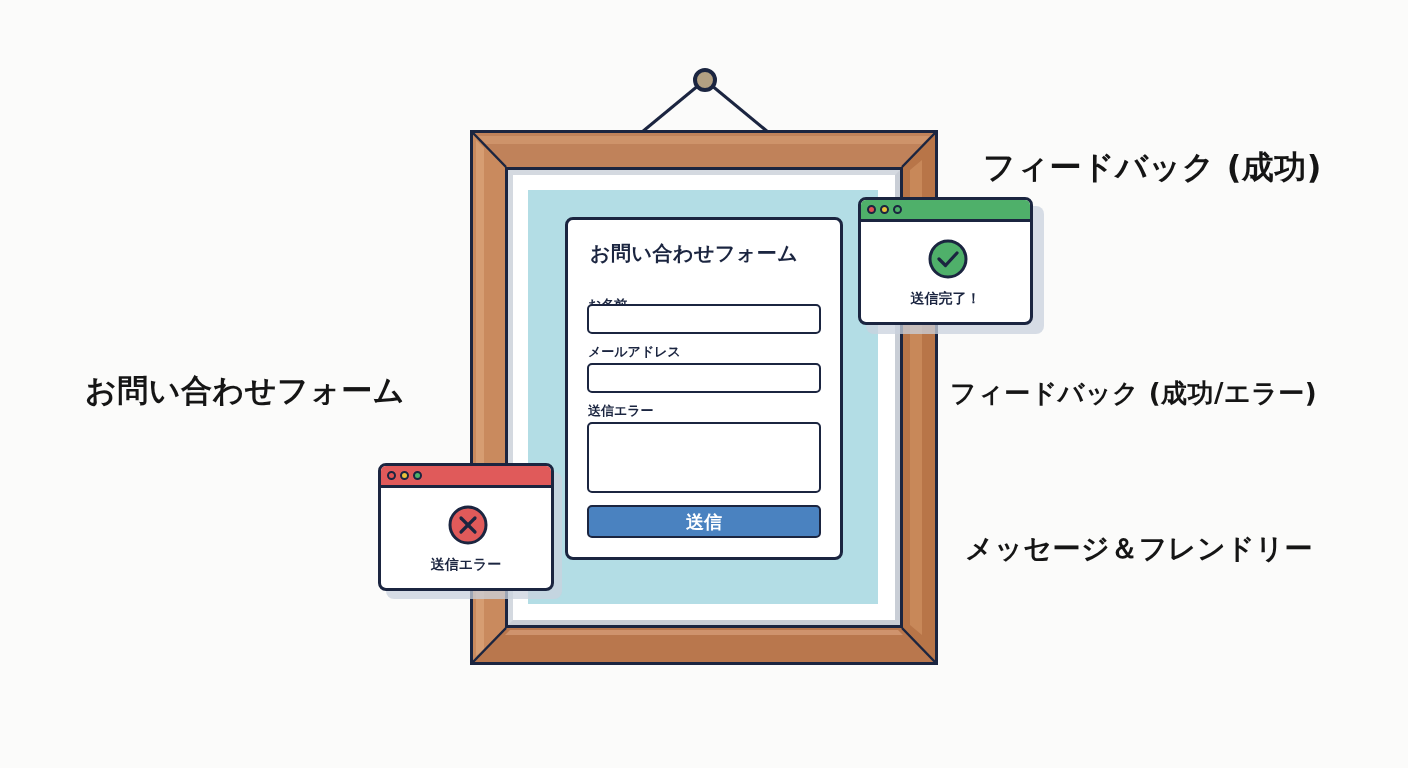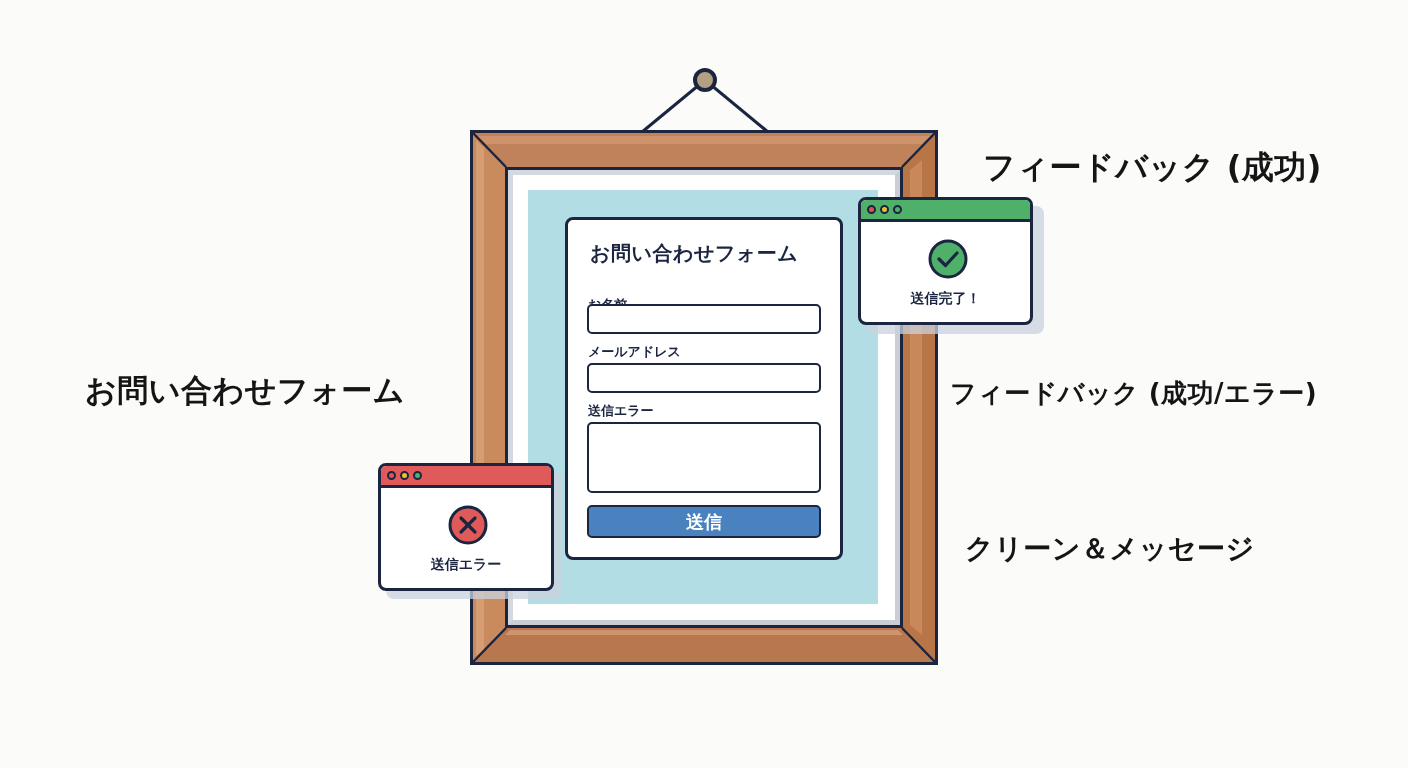--- a/index.html
+++ b/index.html
@@ -146,13 +146,13 @@
     <circle cx="21" cy="21" r="18" fill="#e05a5a" stroke="#1b2540" stroke-width="3"></circle>
     <line x1="14" y1="14" x2="28" y2="28" stroke="#1b2540" stroke-width="3.2" stroke-linecap="round"></line>
     <line x1="28" y1="14" x2="14" y2="28" stroke="#1b2540" stroke-width="3.2" stroke-linecap="round"></line>
   </svg>
   <div class="msg" style="top:90px;">送信エラー</div>
 </div>
 
 <div class="caption" style="left:85px; top:370px; font-size:31px;">お問い合わせフォーム</div>
 <div class="caption" style="left:983px; top:146px; font-size:32px;">フィードバック (成功)</div>
 <div class="caption" style="left:950px; top:376px; font-size:26px;">フィードバック (成功/エラー)</div>
-<div class="caption" style="left:965px; top:530px; font-size:28px;">クリーン＆メッセージ</div>
+<div class="caption" style="left:965px; top:530px; font-size:28px;">メッセージ＆フレンドリー</div>
 
 </body></html>

